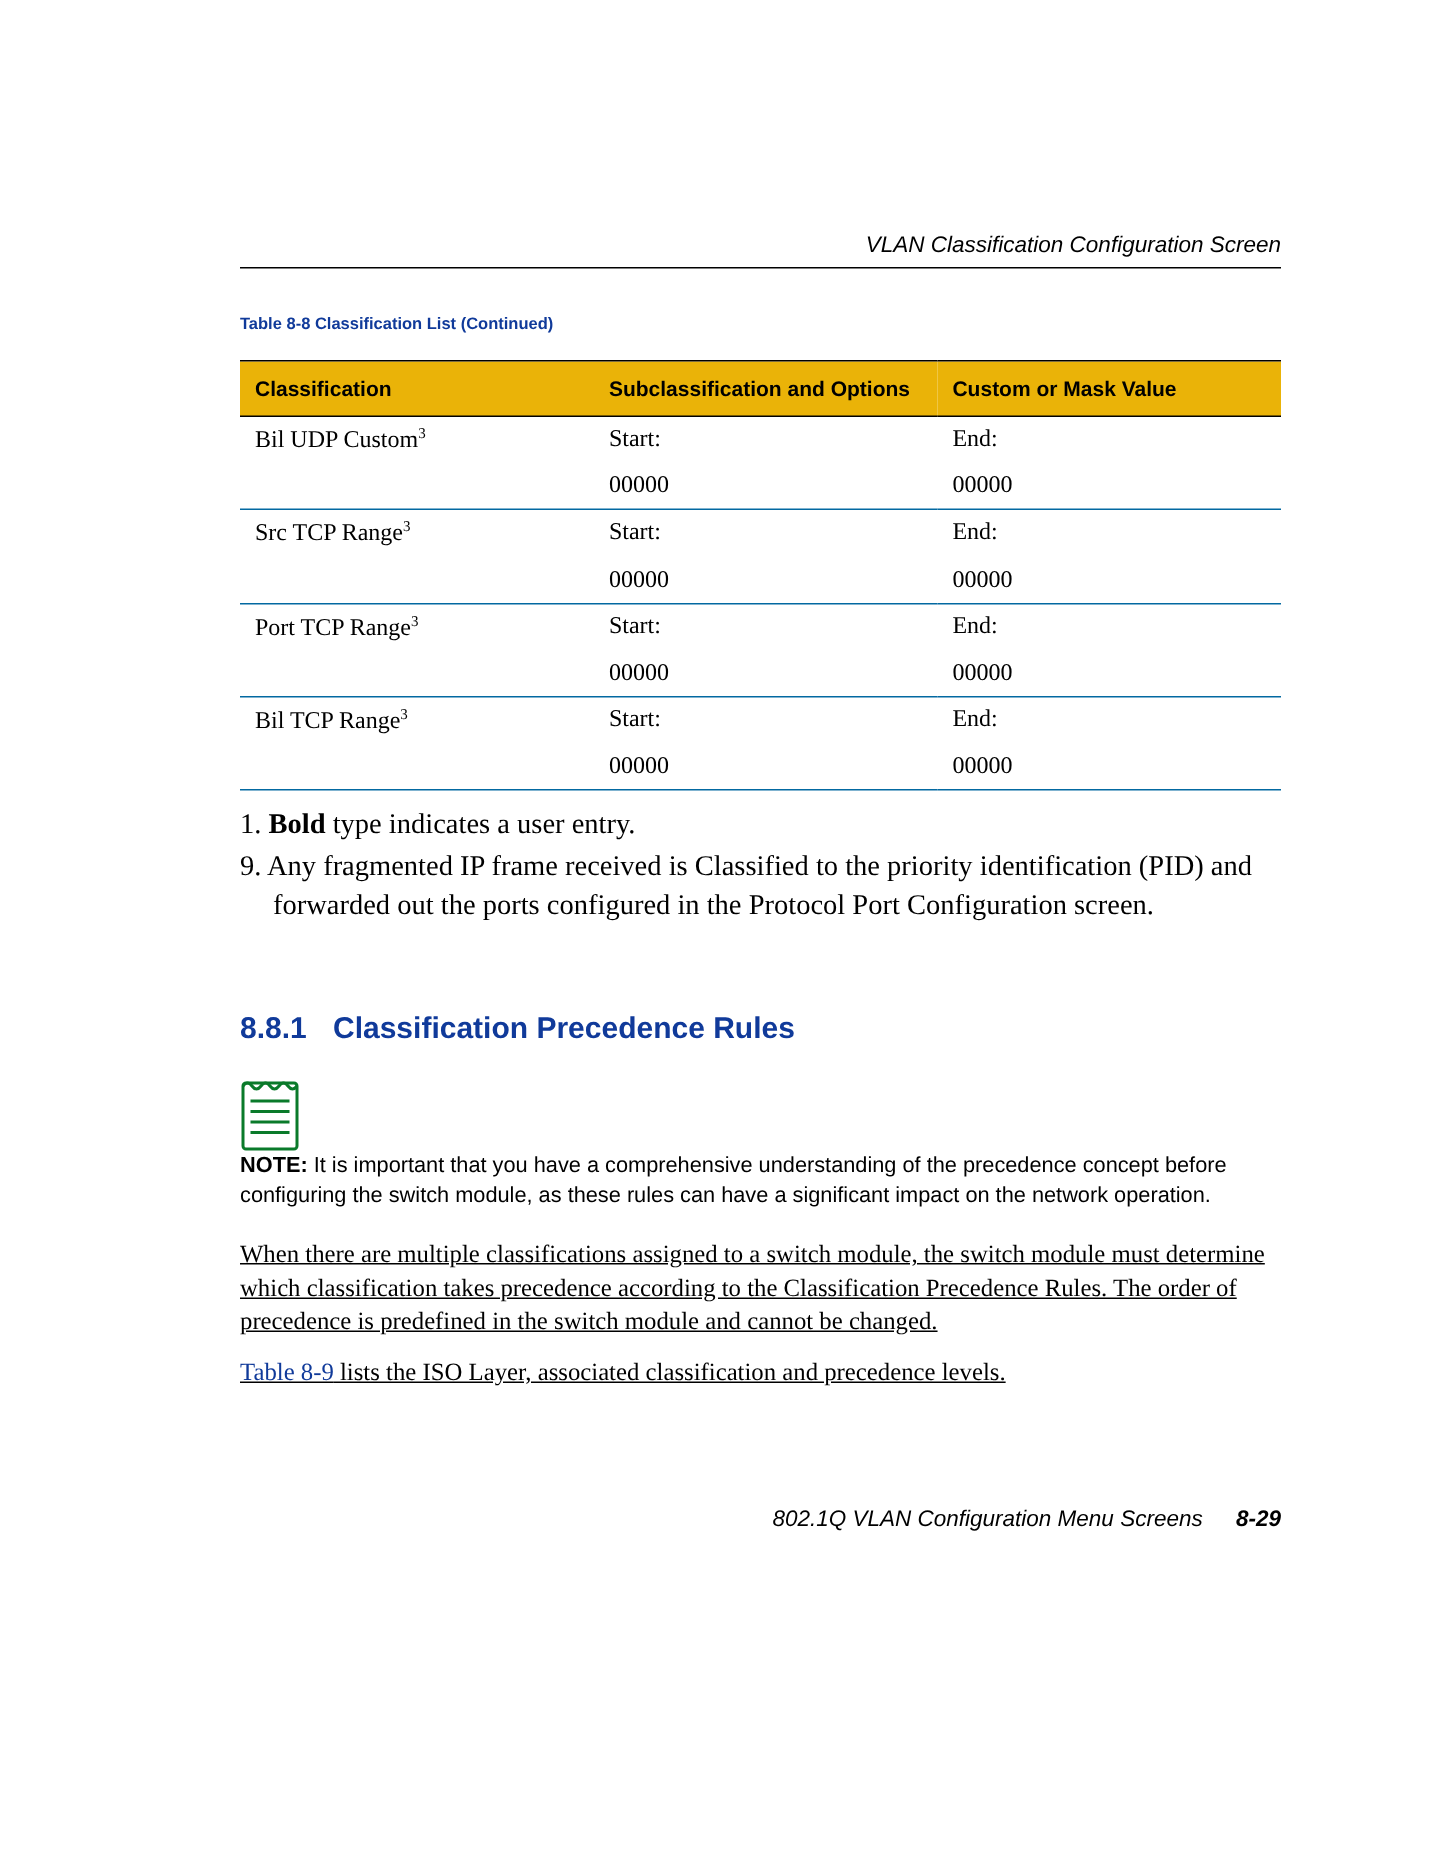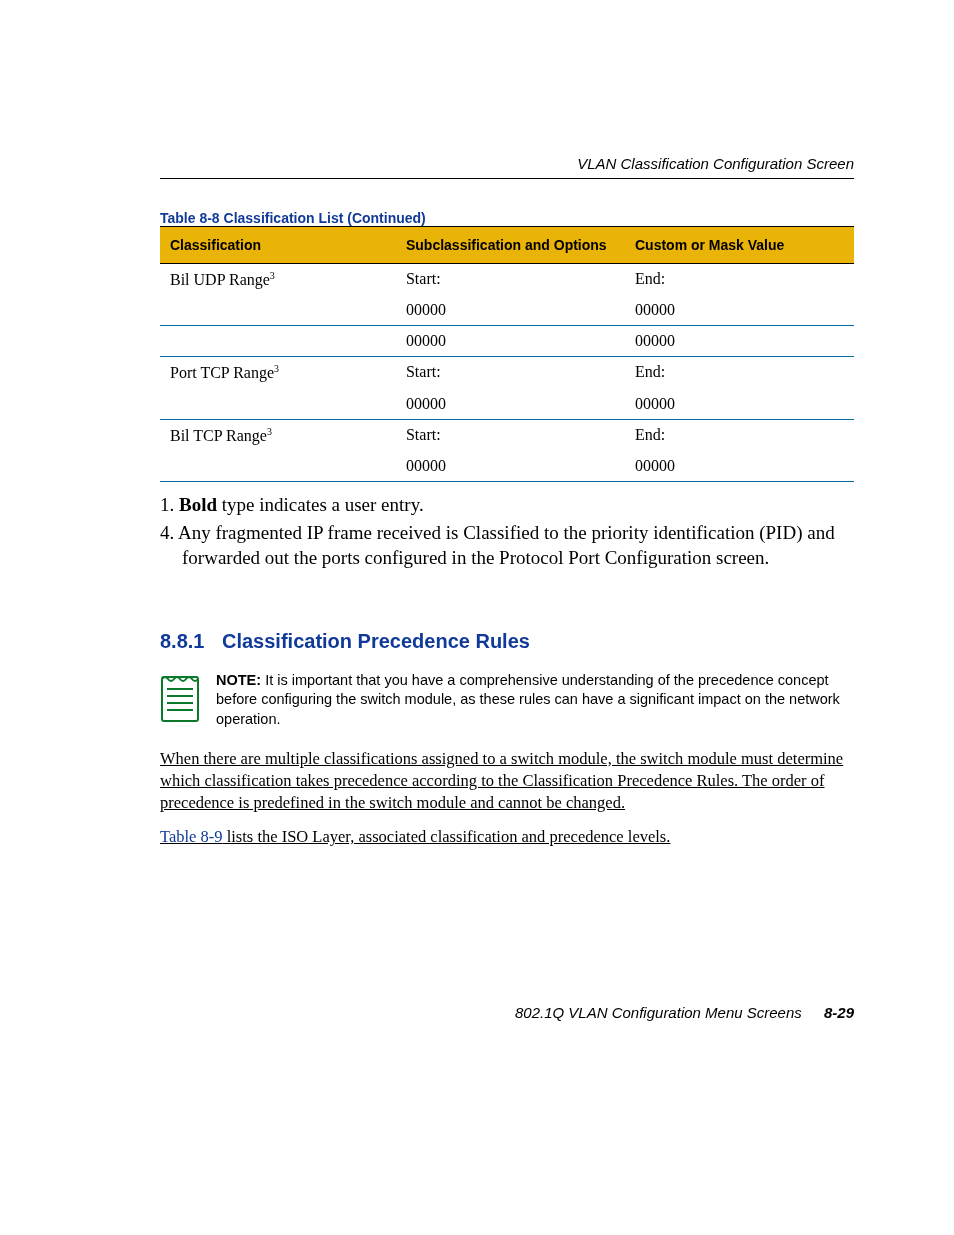--- a/index.html
+++ b/index.html
@@ -28,23 +28,23 @@
     position: absolute;
     top: 178px;
     left: 160px;
     right: 100px;
     border-top: 1.5px solid #000;
   }
   .table-caption {
     font-family: Arial, Helvetica, sans-serif;
     font-weight: bold;
     color: #103a9a;
-    font-size: 14px;
+    font-size: 11px;
     margin-top: 55px;
-    margin-bottom: 0;
+    margin-bottom: 18px;
   }
   table.cls {
     width: 100%;
     border-collapse: collapse;
     font-size: 16px;
   }
   table.cls th {
     background: #eab308;
     font-family: Arial, Helvetica, sans-serif;
     font-weight: bold;
@@ -91,20 +91,21 @@
   }
   h2.section .num {
     display: inline-block;
     width: 62px;
     margin-top: 23px;
   }
   .note-block {
     display: flex;
     align-items: flex-start;
     margin-bottom: 18px;
+    flex-direction: column;
   }
   .note-icon {
     width: 42px;
     height: 52px;
     flex: 0 0 42px;
     margin-right: 14px;
   }
   .note-text {
     font-family: Arial, Helvetica, sans-serif;
     font-size: 14.5px;
@@ -150,30 +151,35 @@
   <table class="cls">
     <thead>
       <tr>
         <th style="width:34%">Classification</th>
         <th style="width:33%">Subclassification and Options</th>
         <th style="width:33%">Custom or Mask Value</th>
       </tr>
     </thead>
     <tbody>
       <tr>
-        <td><span>Bil UDP Range</span><span class="sup">3</span></td>
-        <td>Start:</td>
-        <td>End:</td>
-      </tr>
-      <tr class="sep">
-        <td></td>
-        <td>00000</td>
-        <td>00000</td>
-      </tr>
-
+        <td><span>Bil UDP Custom</span><span class="sup">3</span></td>
+        <td>Start:</td>
+        <td>End:</td>
+      </tr>
+      <tr class="sep">
+        <td></td>
+        <td>00000</td>
+        <td>00000</td>
+      </tr>
+
+      <tr>
+        <td><span>Src TCP Range</span><span class="sup">3</span></td>
+        <td>Start:</td>
+        <td>End:</td>
+      </tr>
       <tr class="sep">
         <td></td>
         <td>00000</td>
         <td>00000</td>
       </tr>
 
       <tr>
         <td><span>Port TCP Range</span><span class="sup">3</span></td>
         <td>Start:</td>
         <td>End:</td>
@@ -194,21 +200,21 @@
         <td>00000</td>
         <td>00000</td>
       </tr>
     </tbody>
   </table>
 
   <div class="footnotes">
     <div class="fn">
       <span>1. </span><b>Bold</b><span> type indicates a user entry.</span>
     </div>
-    <div class="fn">4. Any fragmented IP frame received is Classified to the priority identification (PID) and forwarded out the ports configured in the Protocol Port Configuration screen.</div>
+    <div class="fn">9. Any fragmented IP frame received is Classified to the priority identification (PID) and forwarded out the ports configured in the Protocol Port Configuration screen.</div>
   </div>
 
   <h2 class="section">
     <span class="num">8.8.1</span><span>Classification Precedence Rules</span>
   </h2>
 
   <div class="note-block">
     <div class="note-icon">
       <svg viewBox="0 0 42 52" width="42" height="52">
         <rect x="2" y="6" width="36" height="44" rx="2" fill="#ffffff" stroke="#0a7a2a" stroke-width="2"></rect>

